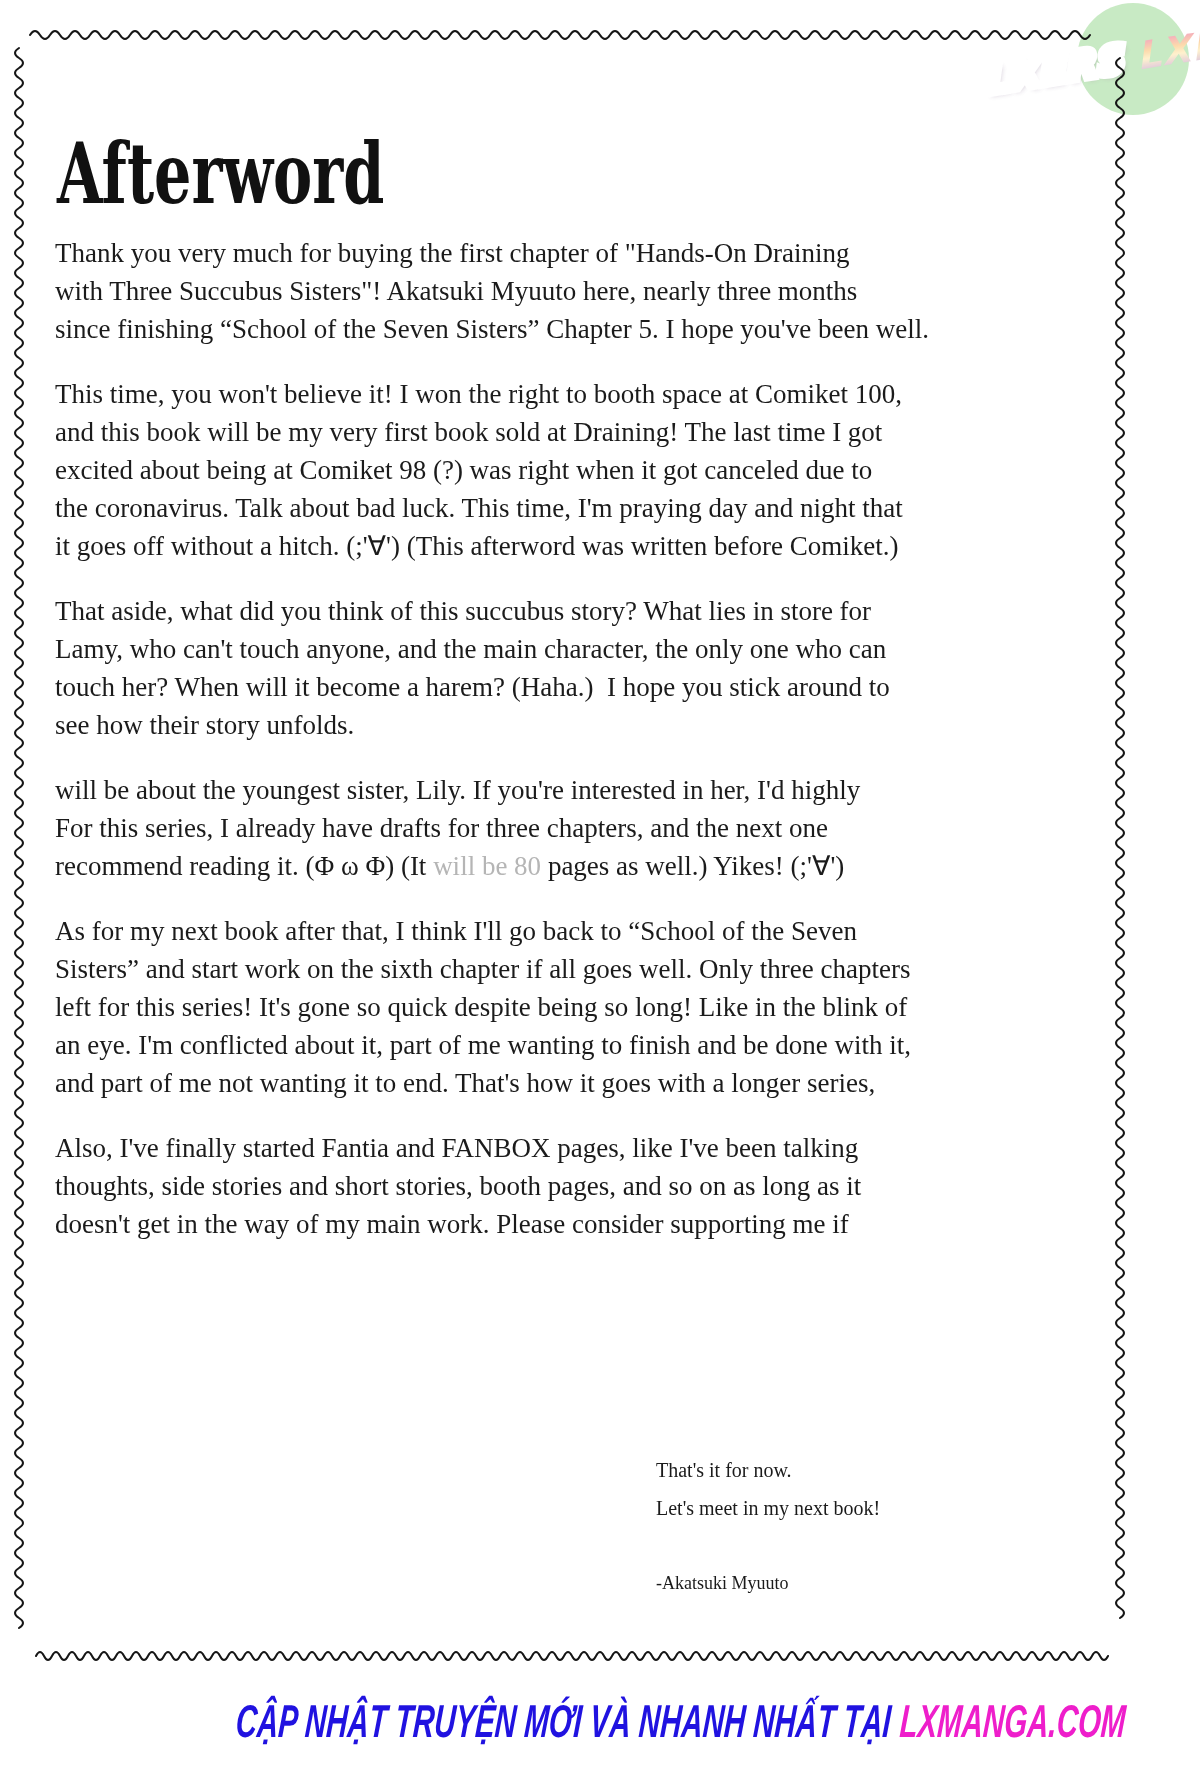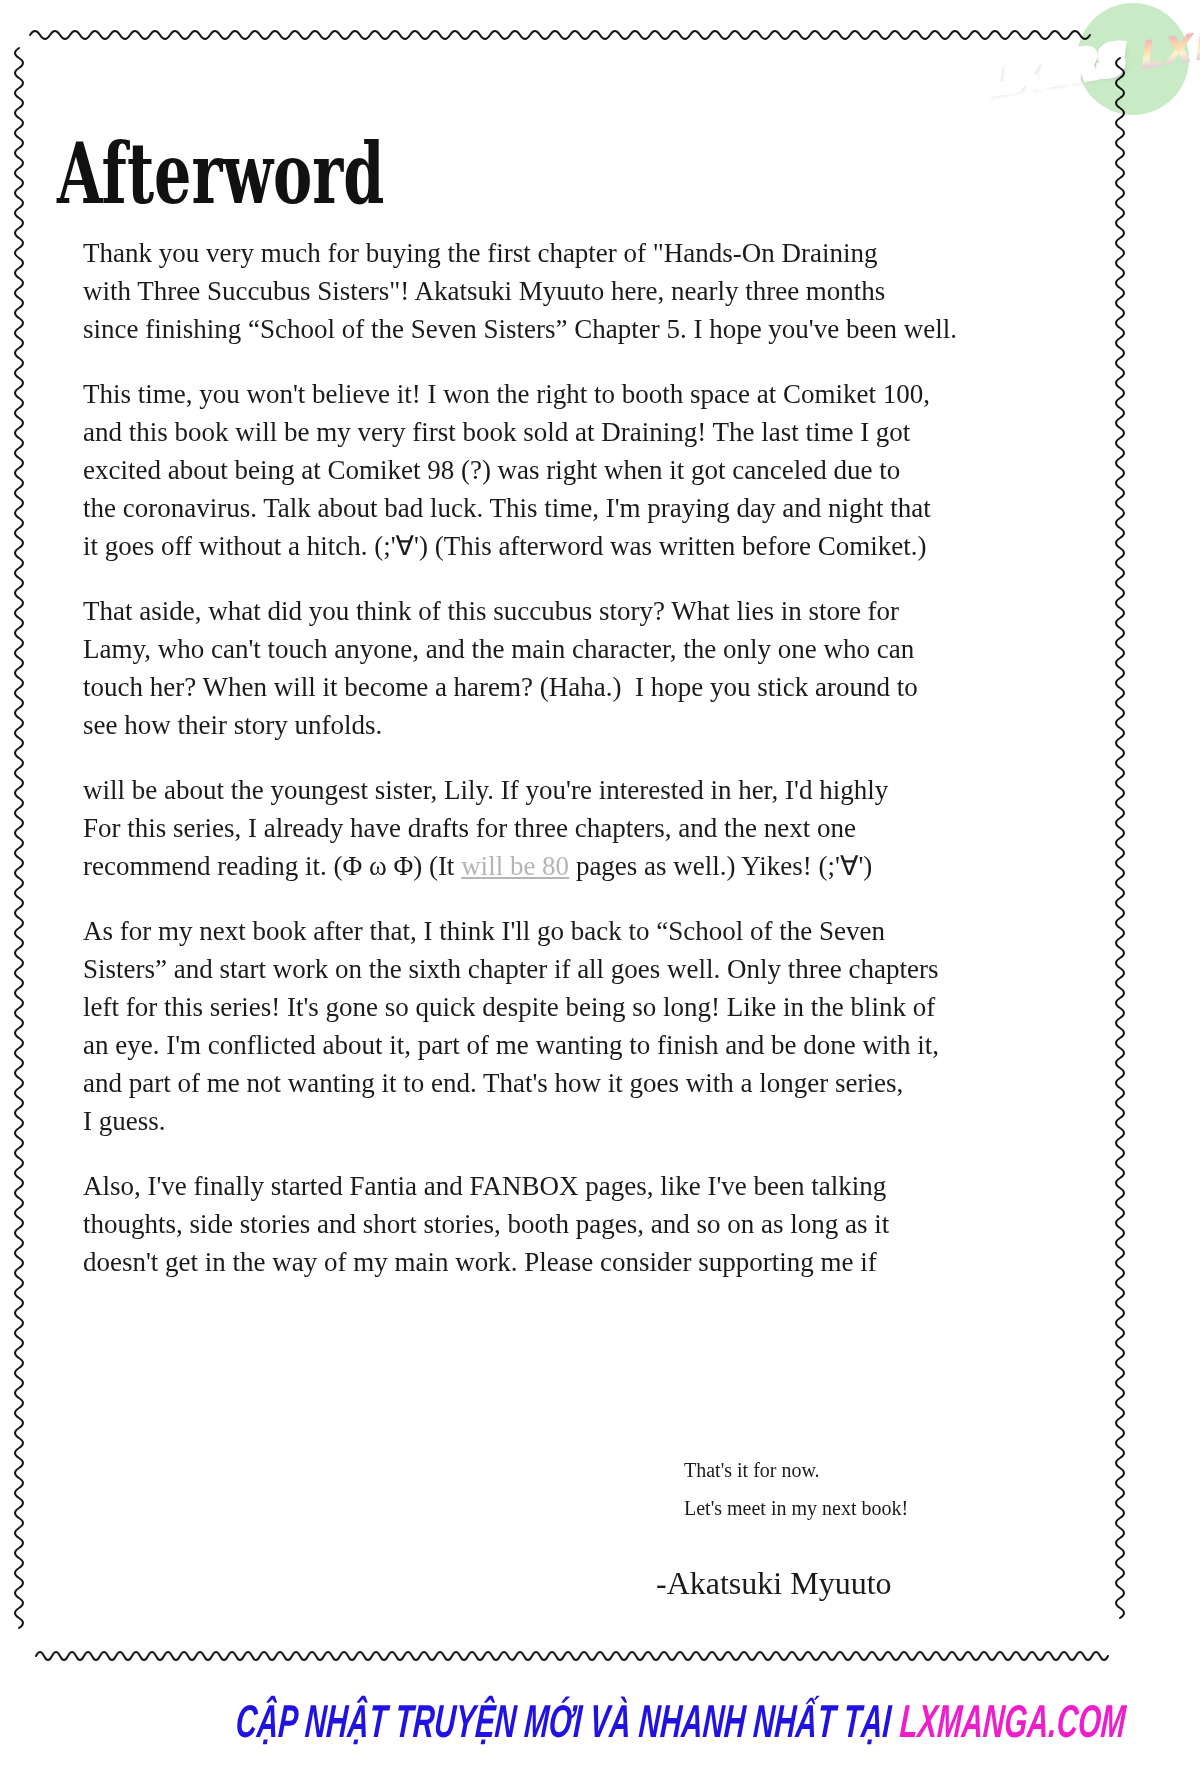--- a/index.html
+++ b/index.html
@@ -61,35 +61,35 @@
 
   .bodytext{
     position:absolute;
     left:55px; top:234px;
     width:1090px;
     color:#1b1b1b;
     font-size:27px;
     line-height:38px;
   }
   .para{margin:0 0 27px 0;}
-  .line{white-space:pre;margin-left:28px;}
+  .line{white-space:pre;}
   .muted{}
 
   .closing{
     position:absolute;
     left:656px; top:1451px;
     color:#1b1b1b;
     font-size:20px;
     line-height:38px;
   }
   .signature{
     position:absolute;
     left:656px; top:1564px;
     color:#1b1b1b;
-    font-size:32px;
+    font-size:18px;
     line-height:38px;
     white-space:pre;
   }
 
   .footer{
     position:absolute;
     left:0; top:1694px;
     width:1200px;
     text-align:center;
   }
@@ -147,29 +147,28 @@
       </div>
       <div class="para">
         <div class="line">That aside, what did you think of this succubus story? What lies in store for</div>
         <div class="line">Lamy, who can't touch anyone, and the main character, the only one who can</div>
         <div class="line">touch her? When will it become a harem? (Haha.)  I hope you stick around to</div>
         <div class="line">see how their story unfolds.</div>
       </div>
       <div class="para">
         <div class="line">will be about the youngest sister, Lily. If you're interested in her, I'd highly</div>
         <div class="line">For this series, I already have drafts for three chapters, and the next one</div>
-        <div class="line"><span>recommend reading it. (Φ ω Φ) (It </span><span class="muted" style="color: rgb(181, 181, 181); text-decoration: underline;">will be 80</span><span> pages as well.) Yikes! (;'∀')</span></div>
+        <div class="line"><span>recommend reading it. (Φ ω Φ) (It </span><span class="muted" style="color: rgb(181, 181, 181);">will be 80</span><span> pages as well.) Yikes! (;'∀')</span></div>
       </div>
       <div class="para">
         <div class="line">As for my next book after that, I think I'll go back to “School of the Seven</div>
         <div class="line">Sisters” and start work on the sixth chapter if all goes well. Only three chapters</div>
         <div class="line">left for this series! It's gone so quick despite being so long! Like in the blink of</div>
         <div class="line">an eye. I'm conflicted about it, part of me wanting to finish and be done with it,</div>
         <div class="line">and part of me not wanting it to end. That's how it goes with a longer series,</div>
-        <div class="line">I guess.</div>
       </div>
       <div class="para">
         <div class="line">Also, I've finally started Fantia and FANBOX pages, like I've been talking</div>
         <div class="line">thoughts, side stories and short stories, booth pages, and so on as long as it</div>
         <div class="line">doesn't get in the way of my main work. Please consider supporting me if</div>
       </div>
     </div>
 
   <div class="closing" id="closing" style="color: rgb(27, 27, 27);">
       <div class="line">That's it for now.</div>

